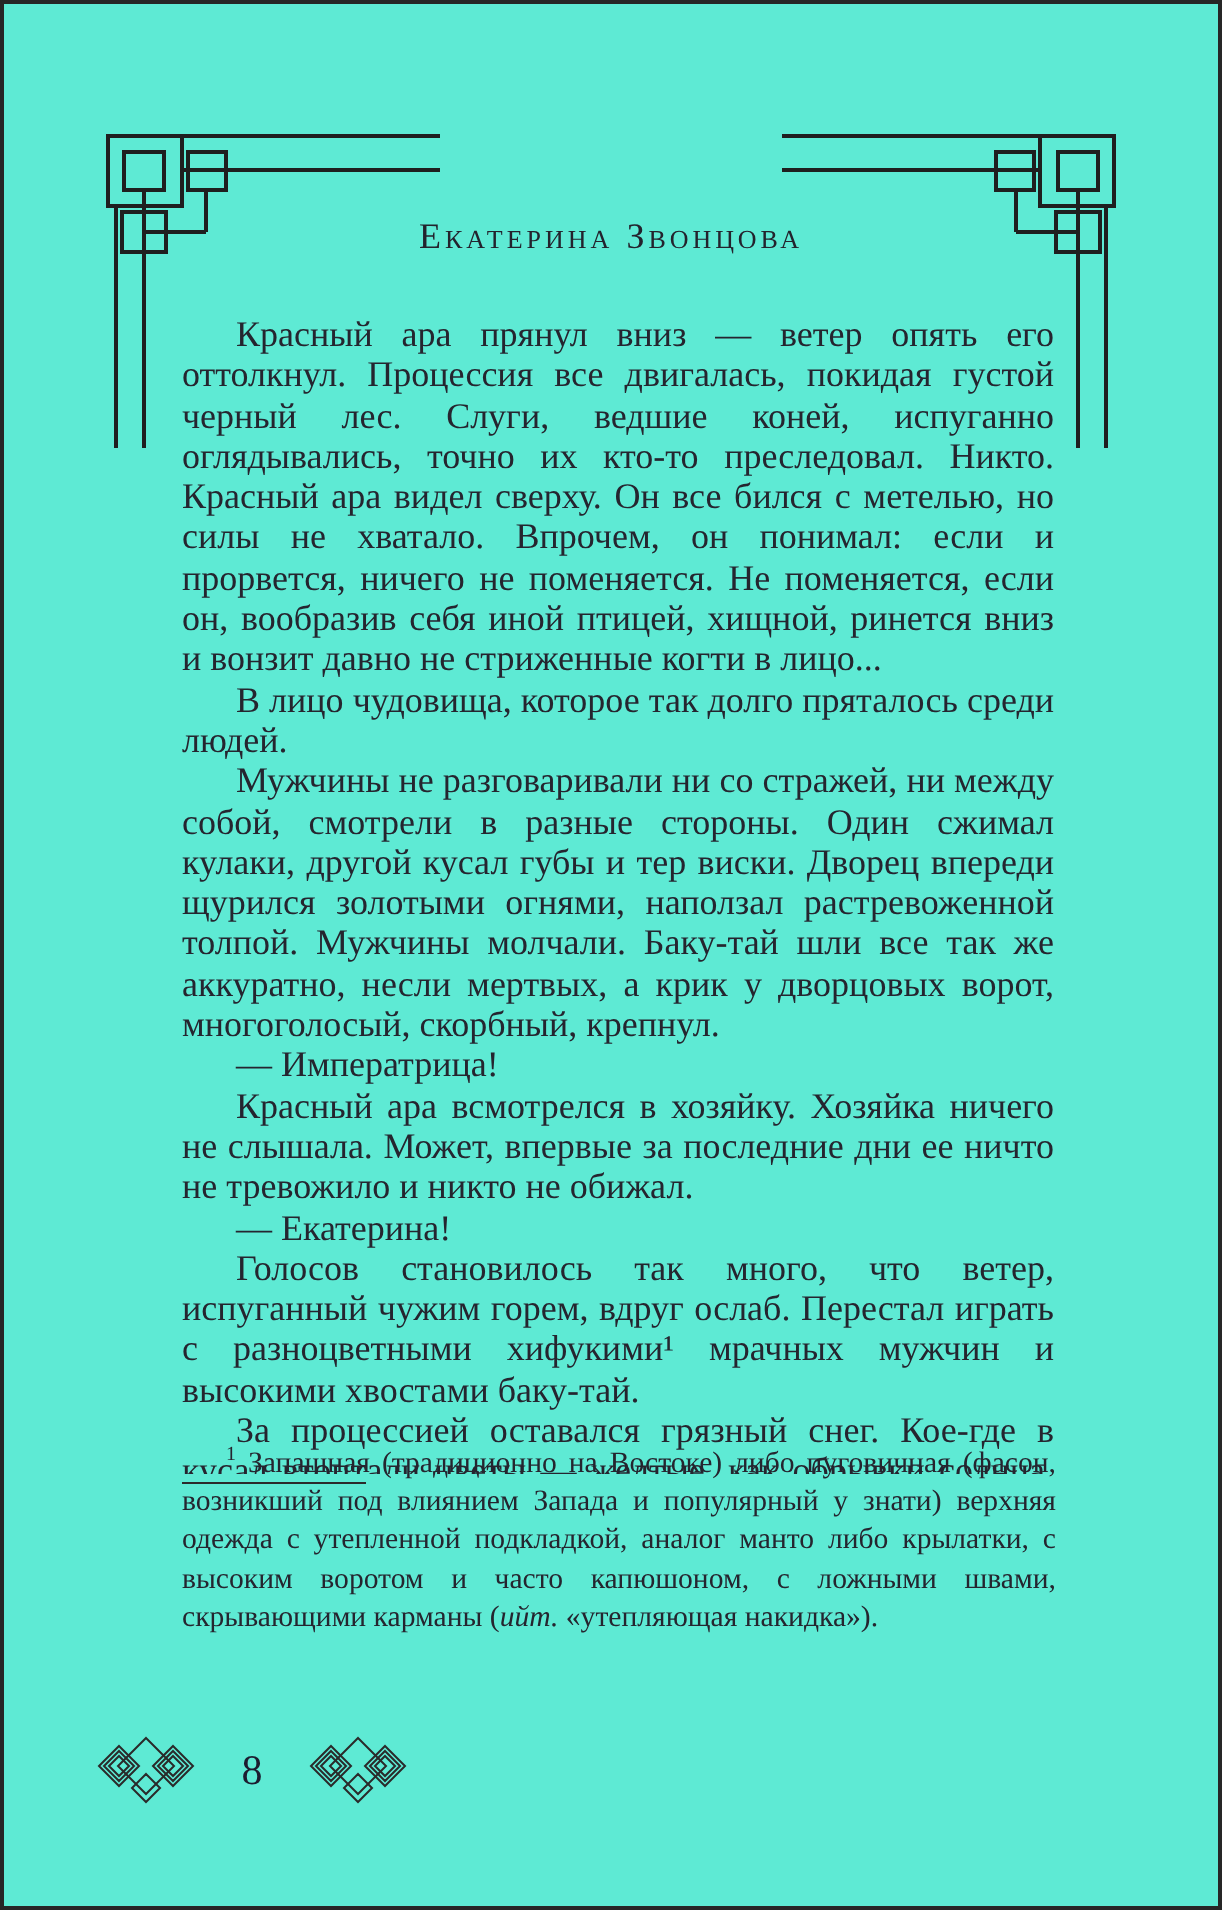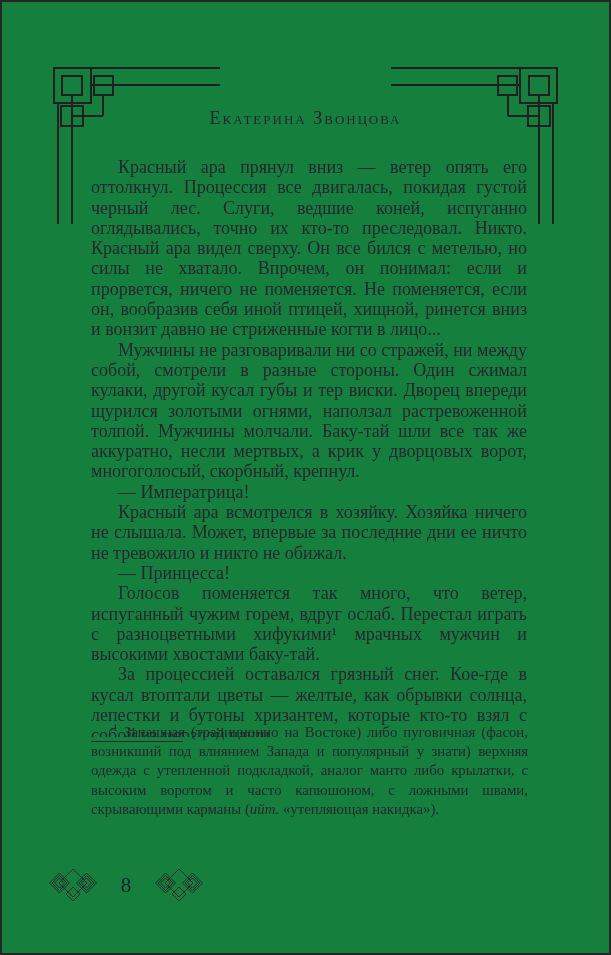--- a/index.html
+++ b/index.html
@@ -6,21 +6,21 @@
   body {
     width: 611px; height: 955px;
     background: #ffffff;
     font-family: "Liberation Serif", "DejaVu Serif", serif;
   }
   .page {
     position: relative;
     width: 611px; height: 955px;
     box-sizing: border-box;
     border: 2px solid #262626;
-    background: #15803d;
+    background: #5eead4;
     overflow: hidden;
   }
   
   .corner { position: absolute; top: 64px; width: 170px; height: 162px; }
   .corner.left  { left: 50px; }
   .corner.right { right: 50px; transform: scaleX(-1); }
   .corner svg { display: block; }
 
   
   .header {
@@ -114,25 +114,26 @@
       <line x1="20" y1="29" x2="20" y2="158"></line>
       <line x1="51" y1="29" x2="51" y2="50"></line>
       <line x1="20" y1="50" x2="51" y2="50"></line>
     </svg>
   </div>
 
   <div class="header">Екатерина Звонцова</div>
 
   <div class="body-text">
     <p>Красный ара прянул вниз — ветер опять его оттолкнул. Процессия все двигалась, покидая густой черный лес. Слуги, ведшие коней, испуганно оглядывались, точно их кто-то преследовал. Никто. Красный ара видел сверху. Он все бился с метелью, но силы не хватало. Впрочем, он понимал: если и прорвется, ничего не поменяется. Не поменяется, если он, вообразив себя иной птицей, хищной, ринется вниз и вонзит давно не стриженные когти в лицо...</p>
+    <p>В лицо чудовища, которое так долго пряталось среди людей.</p>
     <p>Мужчины не разговаривали ни со стражей, ни между собой, смотрели в разные стороны. Один сжимал кулаки, другой кусал губы и тер виски. Дворец впереди щурился золотыми огнями, наползал растревоженной толпой. Мужчины молчали. Баку-тай шли все так же аккуратно, несли мертвых, а крик у дворцовых ворот, многоголосый, скорбный, крепнул.</p>
     <p>— Императрица!</p>
     <p>Красный ара всмотрелся в хозяйку. Хозяйка ничего не слышала. Может, впервые за последние дни ее ничто не тревожило и никто не обижал.</p>
-    <p>— Принцесса!</p>
-    <p>Голосов поменяется так много, что ветер, испуганный чужим горем, вдруг ослаб. Перестал играть с разноцветными хифукими¹ мрачных мужчин и высокими хвостами баку-тай.</p>
+    <p>— Екатерина!</p>
+    <p>Голосов становилось так много, что ветер, испуганный чужим горем, вдруг ослаб. Перестал играть с разноцветными хифукими¹ мрачных мужчин и высокими хвостами баку-тай.</p>
     <p>За процессией оставался грязный снег. Кое-где в кусал втоптали цветы — желтые, как обрывки солнца, лепестки и бутоны хризантем, которые кто-то взял с собой из мерзлой чащи.</p>
   </div>
 
   <div class="footnote-rule"></div>
   <div class="footnote">
     <sup>1</sup><span> Запашная (традиционно на Востоке) либо пуговичная (фасон, возникший под влиянием Запада и популярный у знати) верхняя одежда с утепленной подкладкой, аналог манто либо крылатки, с высоким воротом и часто капюшоном, с ложными швами, скрывающими карманы (</span><span class="it">ийт.</span><span> «утепляющая накидка»).</span>
   </div>
 
   <div class="footer">
     <div class="diamond-orn">

